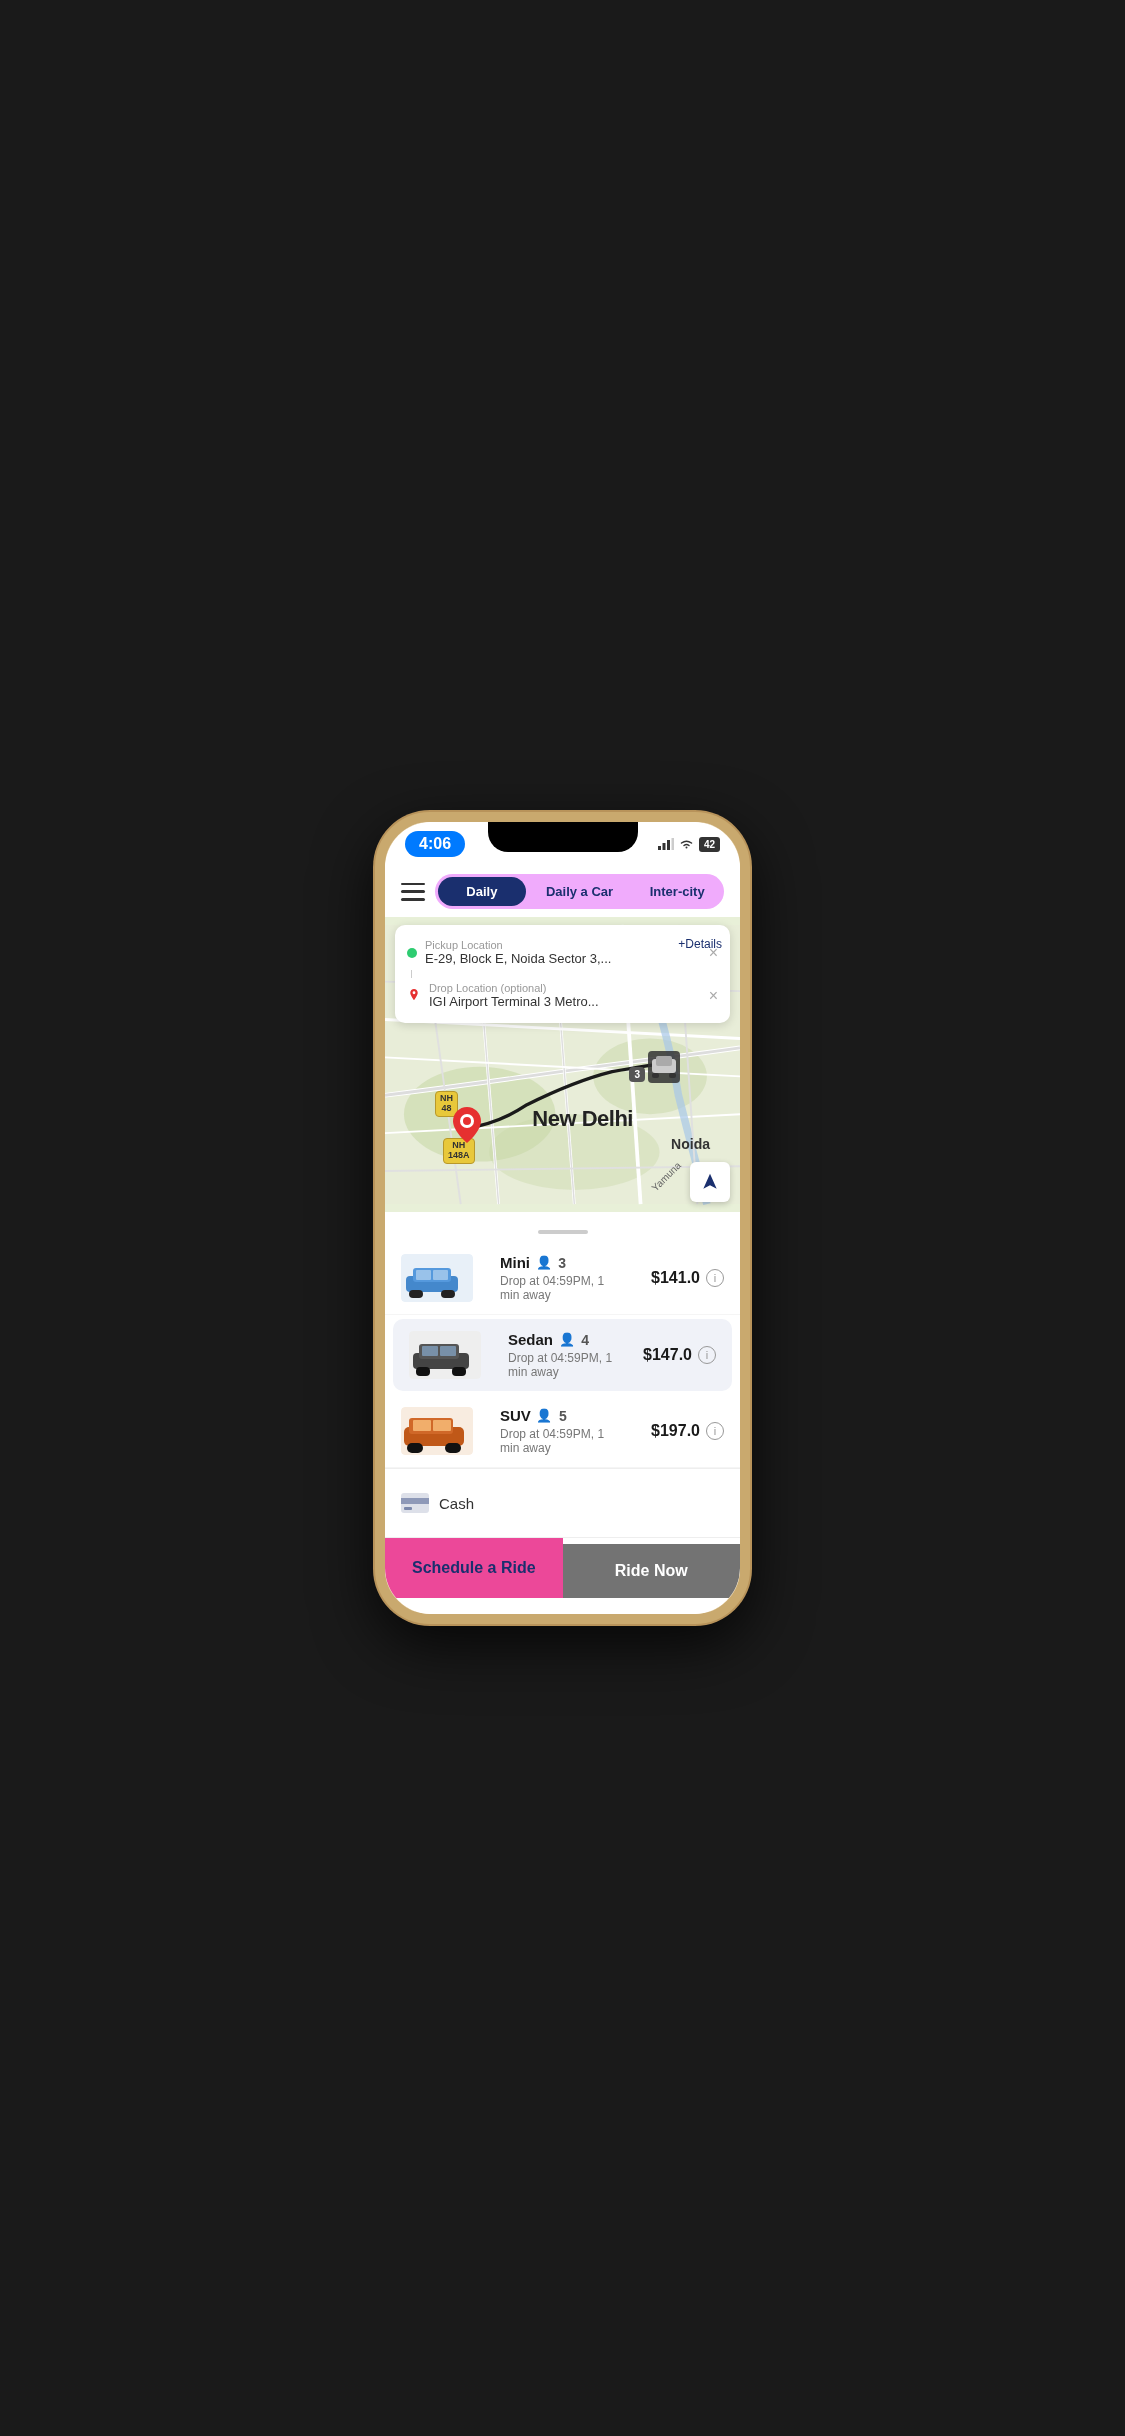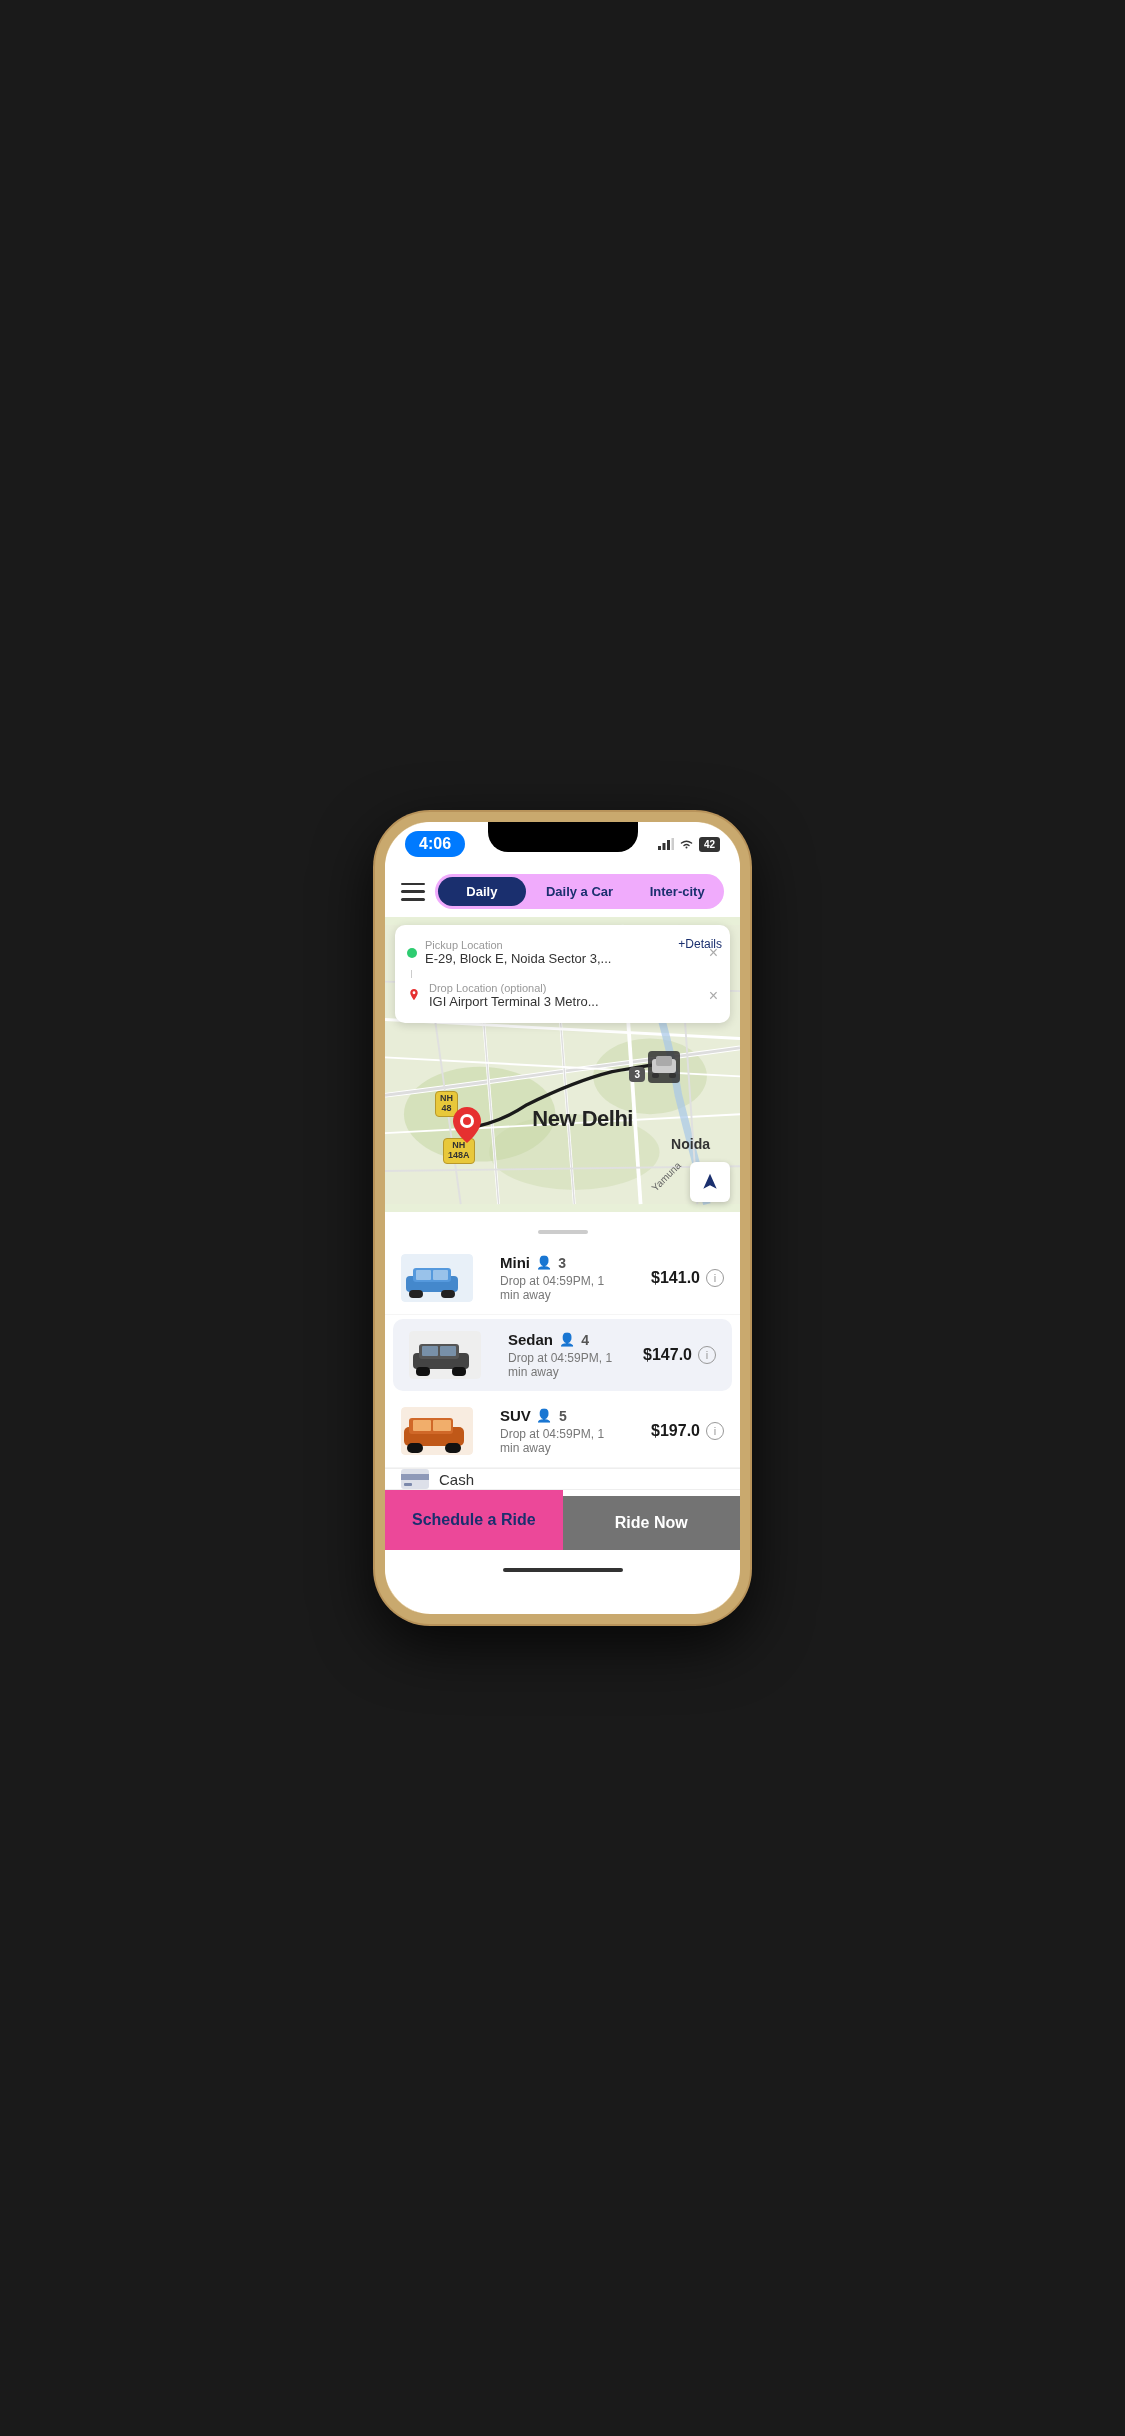--- a/index.html
+++ b/index.html
@@ -368,21 +368,21 @@
       justify-content: center;
       font-size: 11px;
       color: #999;
       cursor: pointer;
     }
 
     
     .payment-row {
       display: flex;
       align-items: center;
-      padding: 0 16px;
+      padding: 24px 16px;
       gap: 10px;
       border-top: 1px solid #eee;
     }
 
     .payment-icon {
       width: 28px;
       height: 20px;
     }
 
     .payment-label {

